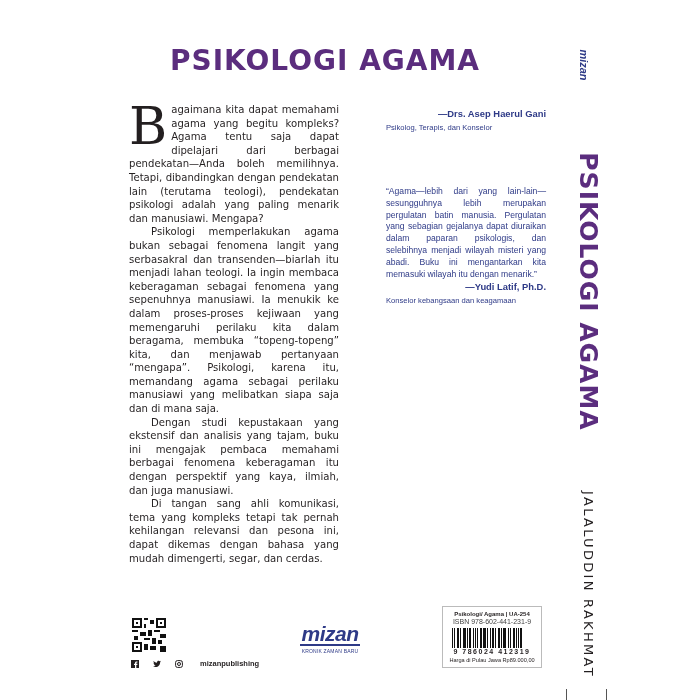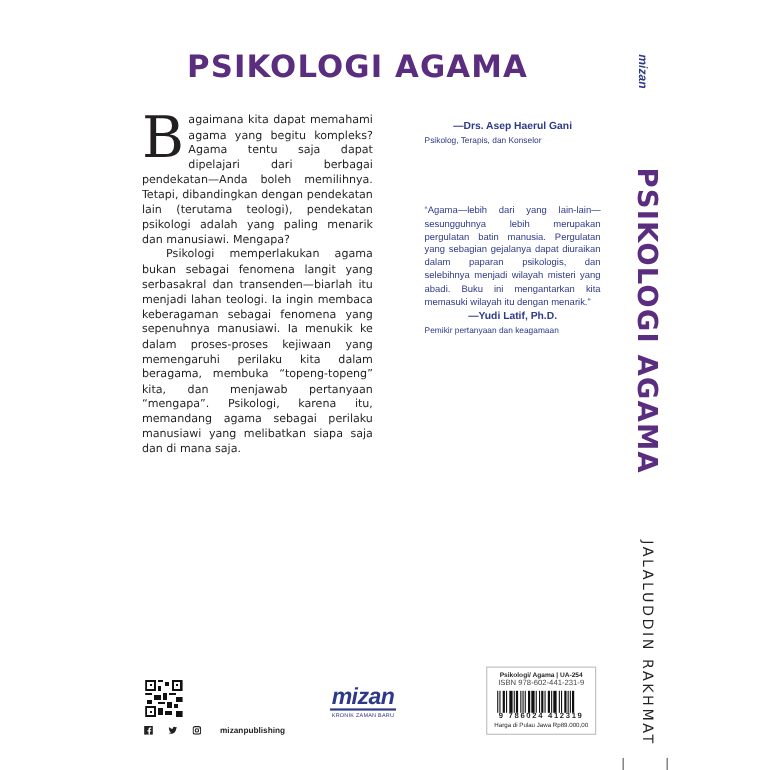--- a/index.html
+++ b/index.html
@@ -22,21 +22,21 @@
     .dropcap {
       float: left; font-family: "DejaVu Serif", serif; font-size: 52px; line-height: 42px;
       margin: 2px 4px 0 0; color: #231f20;
     }
 
     .quote {
       position: absolute; left: 386px; width: 160px;
       font-family: "Liberation Sans", sans-serif; font-size: 8.6px; line-height: 11.8px;
       color: #2e3a87; text-align: justify;
     }
-    .quote .attr { text-align: center; font-weight: bold; font-size: 9.4px; margin-top: 1px; }
+    .quote .attr { text-align: right; font-weight: bold; font-size: 9.4px; margin-top: 1px; }
     .quote .role { font-size: 7.6px; margin-top: 2px; }
     .q1 { top: 107px; text-align: left; }
     .q2 { top: 186px; }
 
     .spine {
       position: absolute; left: 567px; top: 0; width: 40px; height: 700px;
     }
     .spine-logo {
       position: absolute; left: 575px; top: 48px; width: 18px; height: 34px;
       display: flex; align-items: center; justify-content: center;
@@ -96,31 +96,33 @@
     .barcode-box .price { font-size: 5.6px; text-align: center; line-height: 8px; }
   </style>
 </head>
 <body>
 
 <div class="title">PSIKOLOGI AGAMA</div>
 
 <div class="blurb">
   <p class="first"><span class="dropcap">B</span><span>agaimana kita dapat memahami agama yang begitu kompleks? Agama tentu saja dapat dipelajari dari berbagai pendekatan—Anda boleh memilihnya. Tetapi, dibandingkan dengan pendekatan lain (terutama teologi), pendekatan psikologi adalah yang paling menarik dan manusiawi. Mengapa?</span></p>
   <p>Psikologi memperlakukan agama bukan sebagai fenomena langit yang serbasakral dan transenden—biarlah itu menjadi lahan teologi. Ia ingin membaca keberagaman sebagai fenomena yang sepenuhnya manusiawi. Ia menukik ke dalam proses-proses kejiwaan yang memengaruhi perilaku kita dalam beragama, membuka “topeng-topeng” kita, dan menjawab pertanyaan “mengapa”. Psikologi, karena itu, memandang agama sebagai perilaku manusiawi yang melibatkan siapa saja dan di mana saja.</p>
+  <p>Dengan studi kepustakaan yang ekstensif dan analisis yang tajam, buku ini mengajak pembaca memahami berbagai fenomena keberagaman itu dengan perspektif yang kaya, ilmiah, dan juga manusiawi.</p>
+  <p>Di tangan sang ahli komunikasi, tema yang kompleks tetapi tak pernah kehilangan relevansi dan pesona ini, dapat dikemas dengan bahasa yang mudah dimengerti, segar, dan cerdas.</p>
 </div>
 
 <div class="quote q1">
   <div class="attr">—Drs. Asep Haerul Gani</div>
   <div class="role">Psikolog, Terapis, dan Konselor</div>
 </div>
 
 <div class="quote q2">
   <div>“Agama—lebih dari yang lain-lain—sesungguhnya lebih merupakan pergulatan batin manusia. Pergulatan yang sebagian gejalanya dapat diuraikan dalam paparan psikologis, dan selebihnya menjadi wilayah misteri yang abadi. Buku ini mengantarkan kita memasuki wilayah itu dengan menarik.”</div>
   <div class="attr">—Yudi Latif, Ph.D.</div>
-  <div class="role">Pemikir pertanyaan dan keagamaan</div>
+  <div class="role">Konselor kebangsaan dan keagamaan</div>
 </div>
 
 <div class="spine"></div>
 <div class="spine-logo">
     <span>mizan</span>
   </div>
 <div class="spine-title">
     <span>PSIKOLOGI AGAMA</span>
   </div>
 <div class="spine-author">

